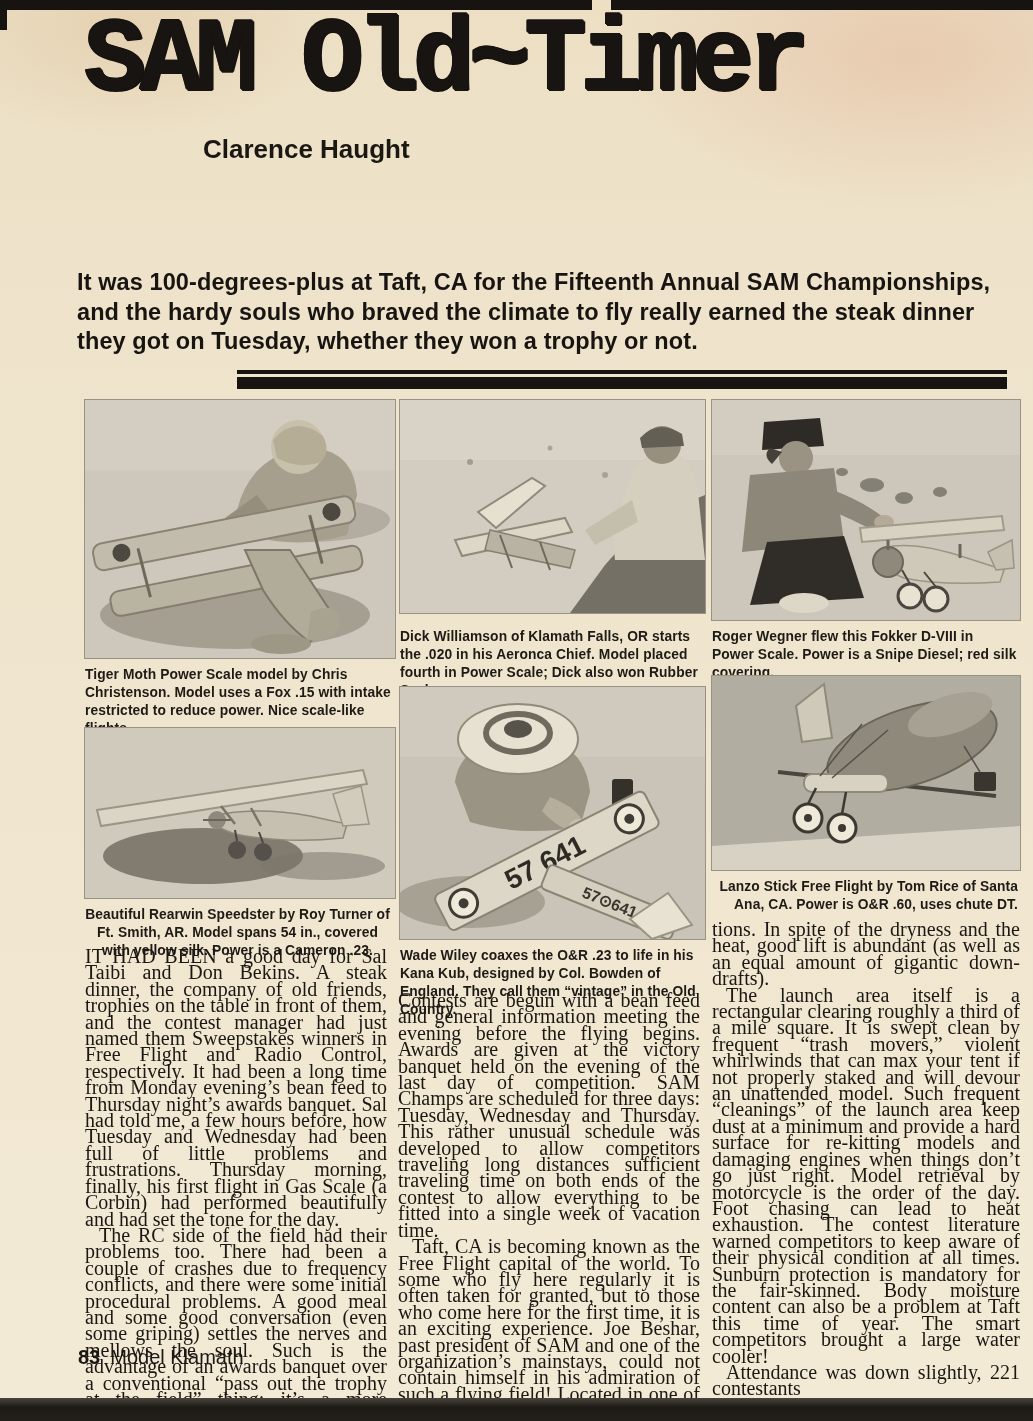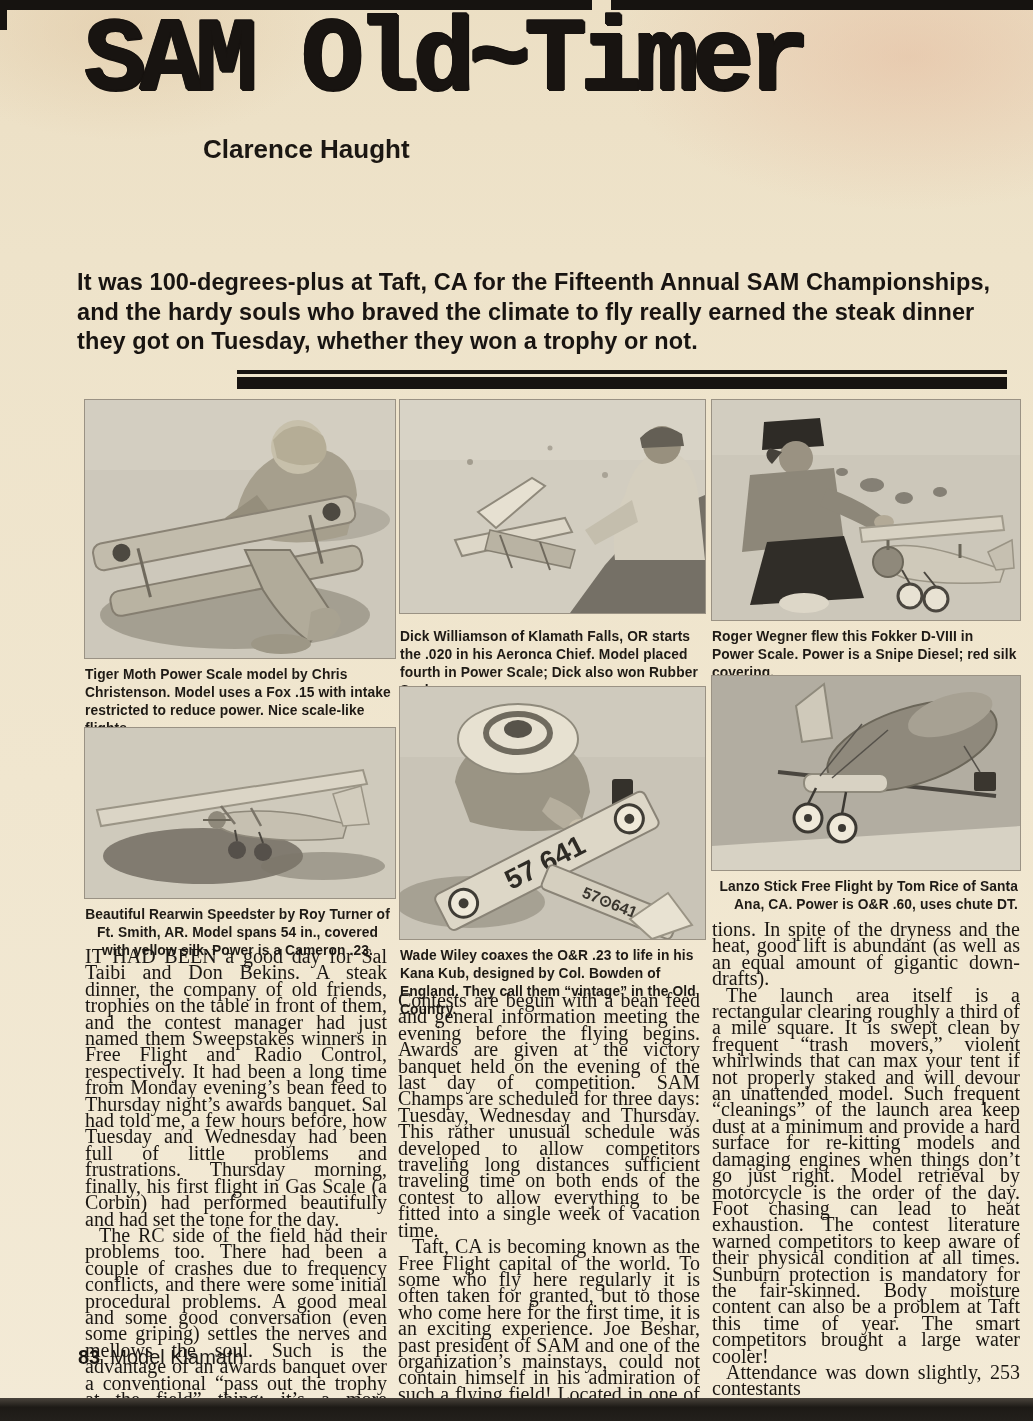--- a/index.html
+++ b/index.html
@@ -262,21 +262,21 @@
   </div>
 
   <div class="col" style="left:398px;top:992px;">
     <p class="first">Contests are begun with a bean feed and general information meeting the evening before the flying begins. Awards are given at the victory banquet held on the evening of the last day of competition. SAM Champs are scheduled for three days: Tuesday, Wednesday and Thursday. This rather unusual schedule was developed to allow competitors traveling long distances sufficient traveling time on both ends of the contest to allow everything to be fitted into a single week of vacation time.</p>
     <p>Taft, CA is becoming known as the Free Flight capital of the world. To some who fly here regularly it is often taken for granted, but to those who come here for the first time, it is an exciting experience. Joe Beshar, past president of SAM and one of the organization’s mainstays, could not contain himself in his admiration of such a flying field! Located in one of the country’s oldest oil fields, Condor Field provides space for launching and ample recovery areas in all direc-</p>
   </div>
 
   <div class="col" style="left:712px;top:921px;width:308px;">
     <p class="first">tions. In spite of the dryness and the heat, good lift is abundant (as well as an equal amount of gigantic down-drafts).</p>
     <p>The launch area itself is a rectangular clearing roughly a third of a mile square. It is swept clean by frequent “trash movers,” violent whirlwinds that can max your tent if not properly staked and will devour an unattended model. Such frequent “cleanings” of the launch area keep dust at a minimum and provide a hard surface for re-kitting models and damaging engines when things don’t go just right. Model retrieval by motorcycle is the order of the day. Foot chasing can lead to heat exhaustion. The contest literature warned competitors to keep aware of their physical condition at all times. Sunburn protection is mandatory for the fair-skinned. Body moisture content can also be a problem at Taft this time of year. The smart competitors brought a large water cooler!</p>
-    <p>Attendance was down slightly, 253 contestants</p>
+    <p>Attendance was down slightly, 221 contestants</p>
   </div>
 
   <div class="folio">
     <span class="num">83</span><span>Model Klamath</span>
   </div>
 
   <div class="bar bottombar"></div>
 </div>
 
 </body></html>

